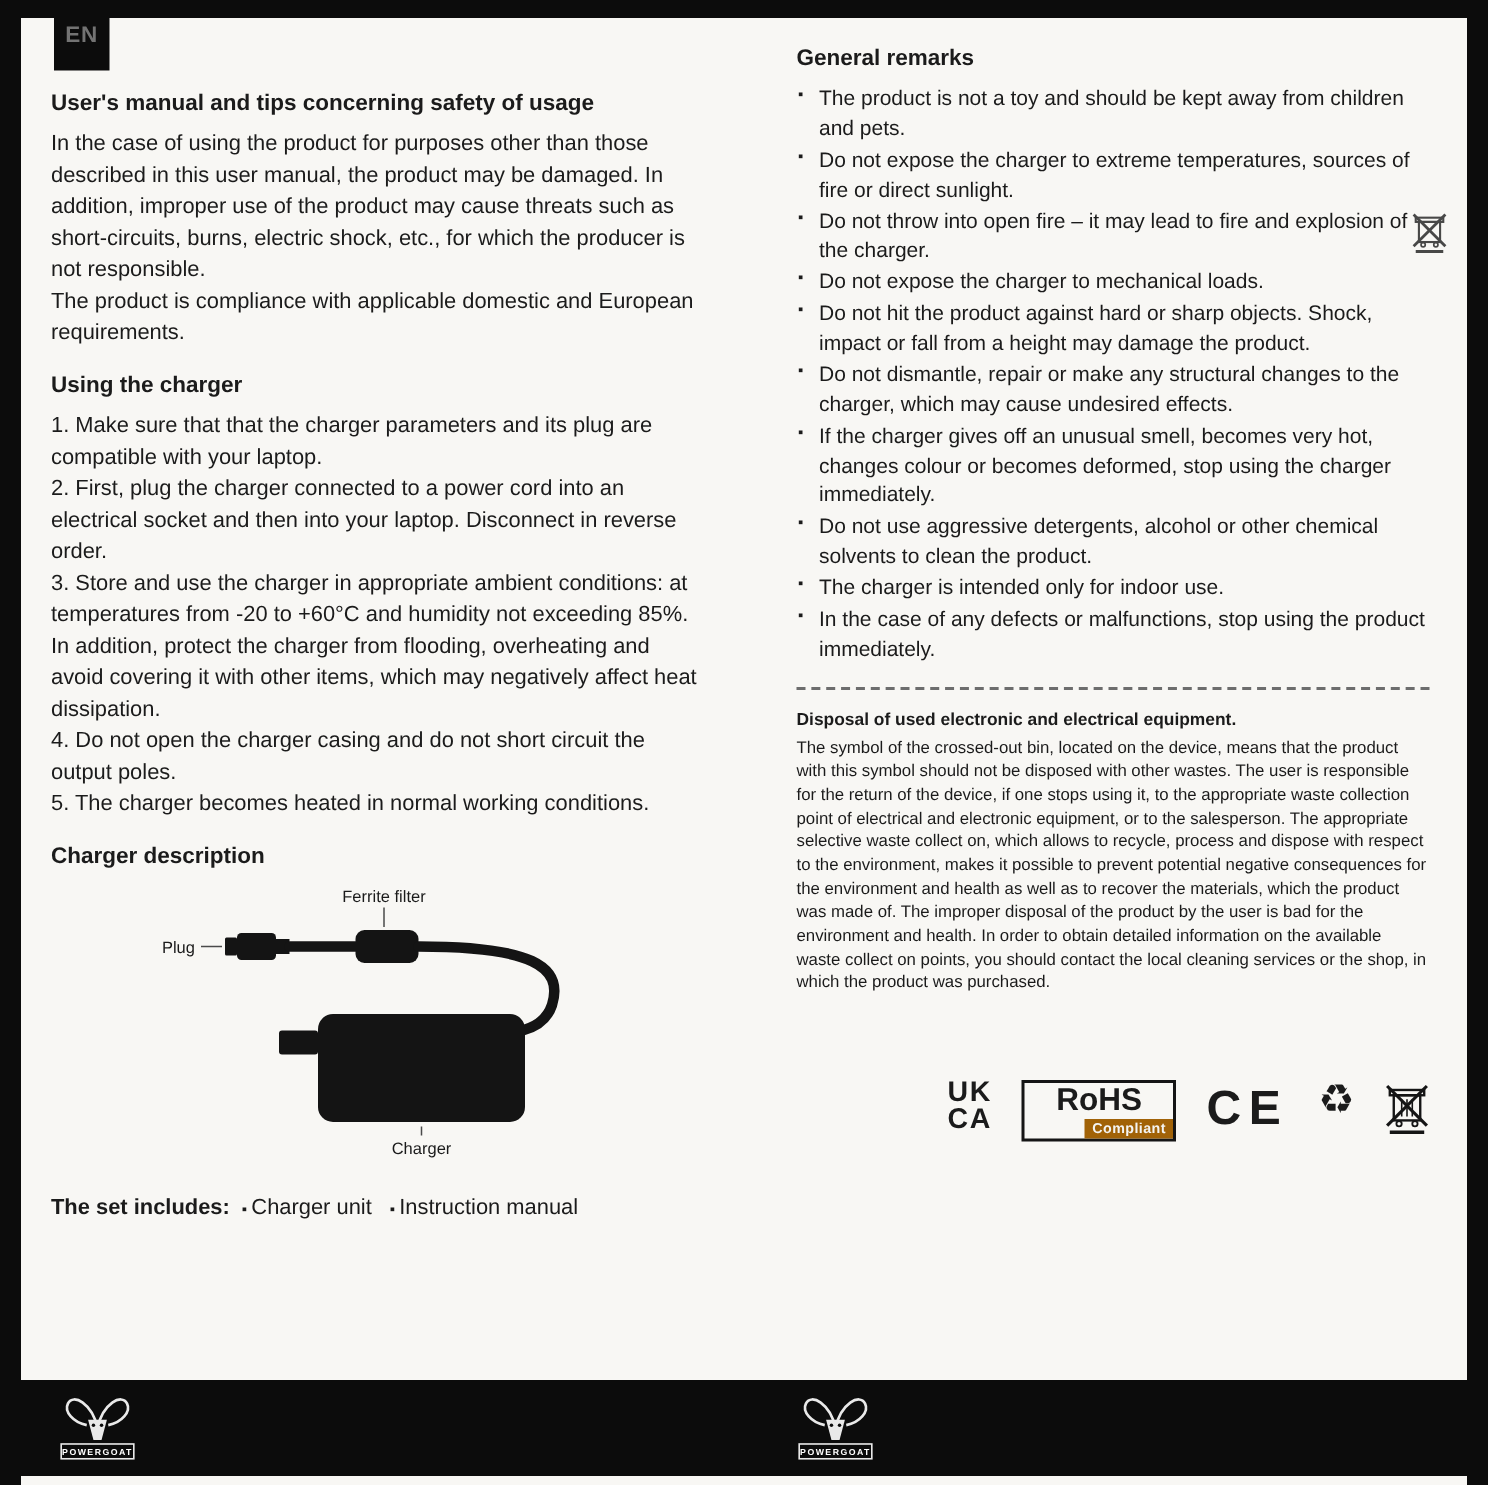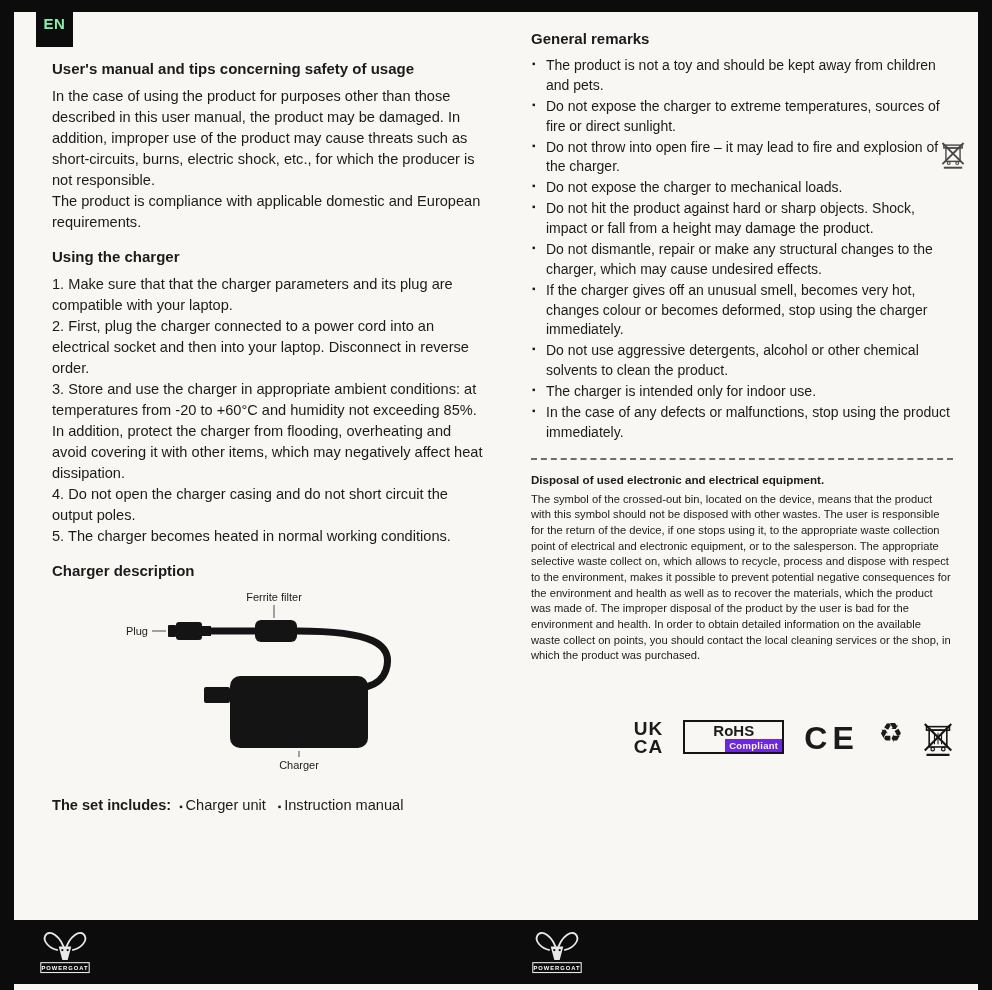--- a/index.html
+++ b/index.html
@@ -10,43 +10,43 @@
     background:#f8f7f4; color:#1b1b1b;
     font-family:"Liberation Sans", sans-serif;
   }
   .band{ position:absolute; background:#0c0c0c; }
   .band-top{ left:0; top:0; width:992px; height:12px; }
   .band-left{ left:0; top:0; width:14px; height:990px; }
   .band-right{ left:978px; top:0; width:14px; height:990px; }
   .band-bottom{ left:0; top:920px; width:992px; height:64px; }
   .lang-badge{
     position:absolute; left:36px; top:0; width:37px; height:47px;
-    background:#0c0c0c; color:#86efac; display:flex; align-items:center; justify-content:center;
+    background:#0c0c0c; color:#737373; display:flex; align-items:center; justify-content:center;
     font-weight:bold; font-size:15px; letter-spacing:.5px;
   }
   .col{ position:absolute; }
-  .col-left{ left:52px; top:60px; width:432px; }
+  .col-left{ left:34px; top:60px; width:432px; }
   .col-right{ left:531px; top:30px; width:422px; }
   h2{ font-size:15px; font-weight:bold; margin:15px 0 9px; }
   .col-left > h2:first-child, .col-right > h2:first-child{ margin-top:0; }
   .col-left p{ font-size:14.6px; line-height:1.44; }
   ul.remarks{ list-style:none; }
   ul.remarks li{
     position:relative; padding-left:15px; margin-bottom:1px;
     font-size:14px; line-height:1.42;
   }
   ul.remarks li::before{ content:"▪"; position:absolute; left:1px; top:1px; font-size:10px; }
   .divider{ border:none; border-top:2px dashed #6d6d6d; margin:15px 0 13px; }
   .disposal-title{ font-size:11.6px; font-weight:bold; margin-bottom:6px; }
   .disposal-text{ font-size:11.2px; line-height:1.4; }
   .marks{ display:flex; align-items:flex-start; justify-content:flex-end; gap:20px; margin-top:56px; }
   .ukca{ font-weight:bold; font-size:19px; line-height:.95; letter-spacing:1px; text-align:center; }
   .rohs{ border:2px solid #151515; text-align:center; min-width:60px; }
-  .rohs .r1{ font-weight:bold; font-size:15px; padding:0 21px; }
-  .rohs .r2{ background:#6d28d9; color:#f4f4f2; font-size:9.5px; font-weight:bold; padding:1px 4px; letter-spacing:.3px;margin-left:40px; }
+  .rohs .r1{ font-weight:bold; font-size:21px; padding:0 21px; }
+  .rohs .r2{ background:#a16207; color:#f4f4f2; font-size:9.5px; font-weight:bold; padding:1px 4px; letter-spacing:.3px;margin-left:40px; }
   .ce{ font-weight:bold; font-size:32px; letter-spacing:5px; }
   .recycle{ font-size:27px; line-height:1; }
   .diagram{ display:block; margin-top:4px; }
   .dlabel{ font-size:11px; fill:#1b1b1b; }
   .dline{ stroke:#4a4a4a; stroke-width:1; }
   .dfill{ fill:#141414; }
   .dcable{ fill:none; stroke:#141414; stroke-width:7; stroke-linecap:round; }
   .set-includes{ margin-top:24px; font-size:14.6px; }
   .set-includes .lbl{ font-weight:bold; margin-right:8px; }
   .inc-item{ margin-right:12px; }

